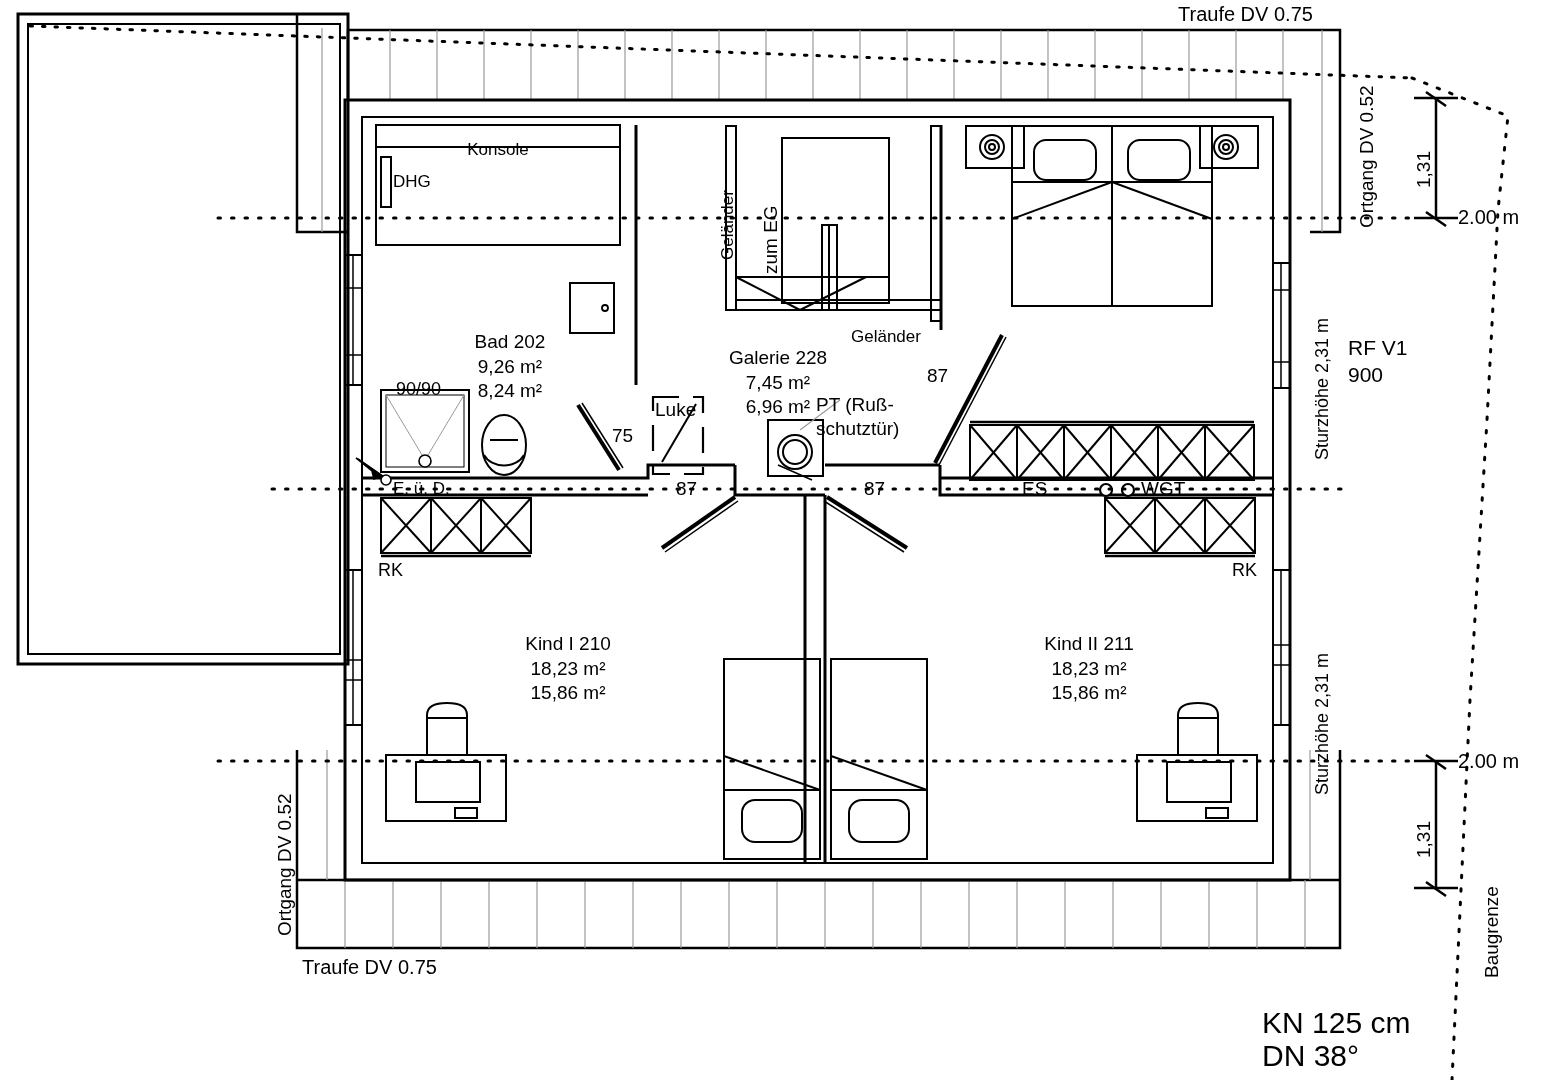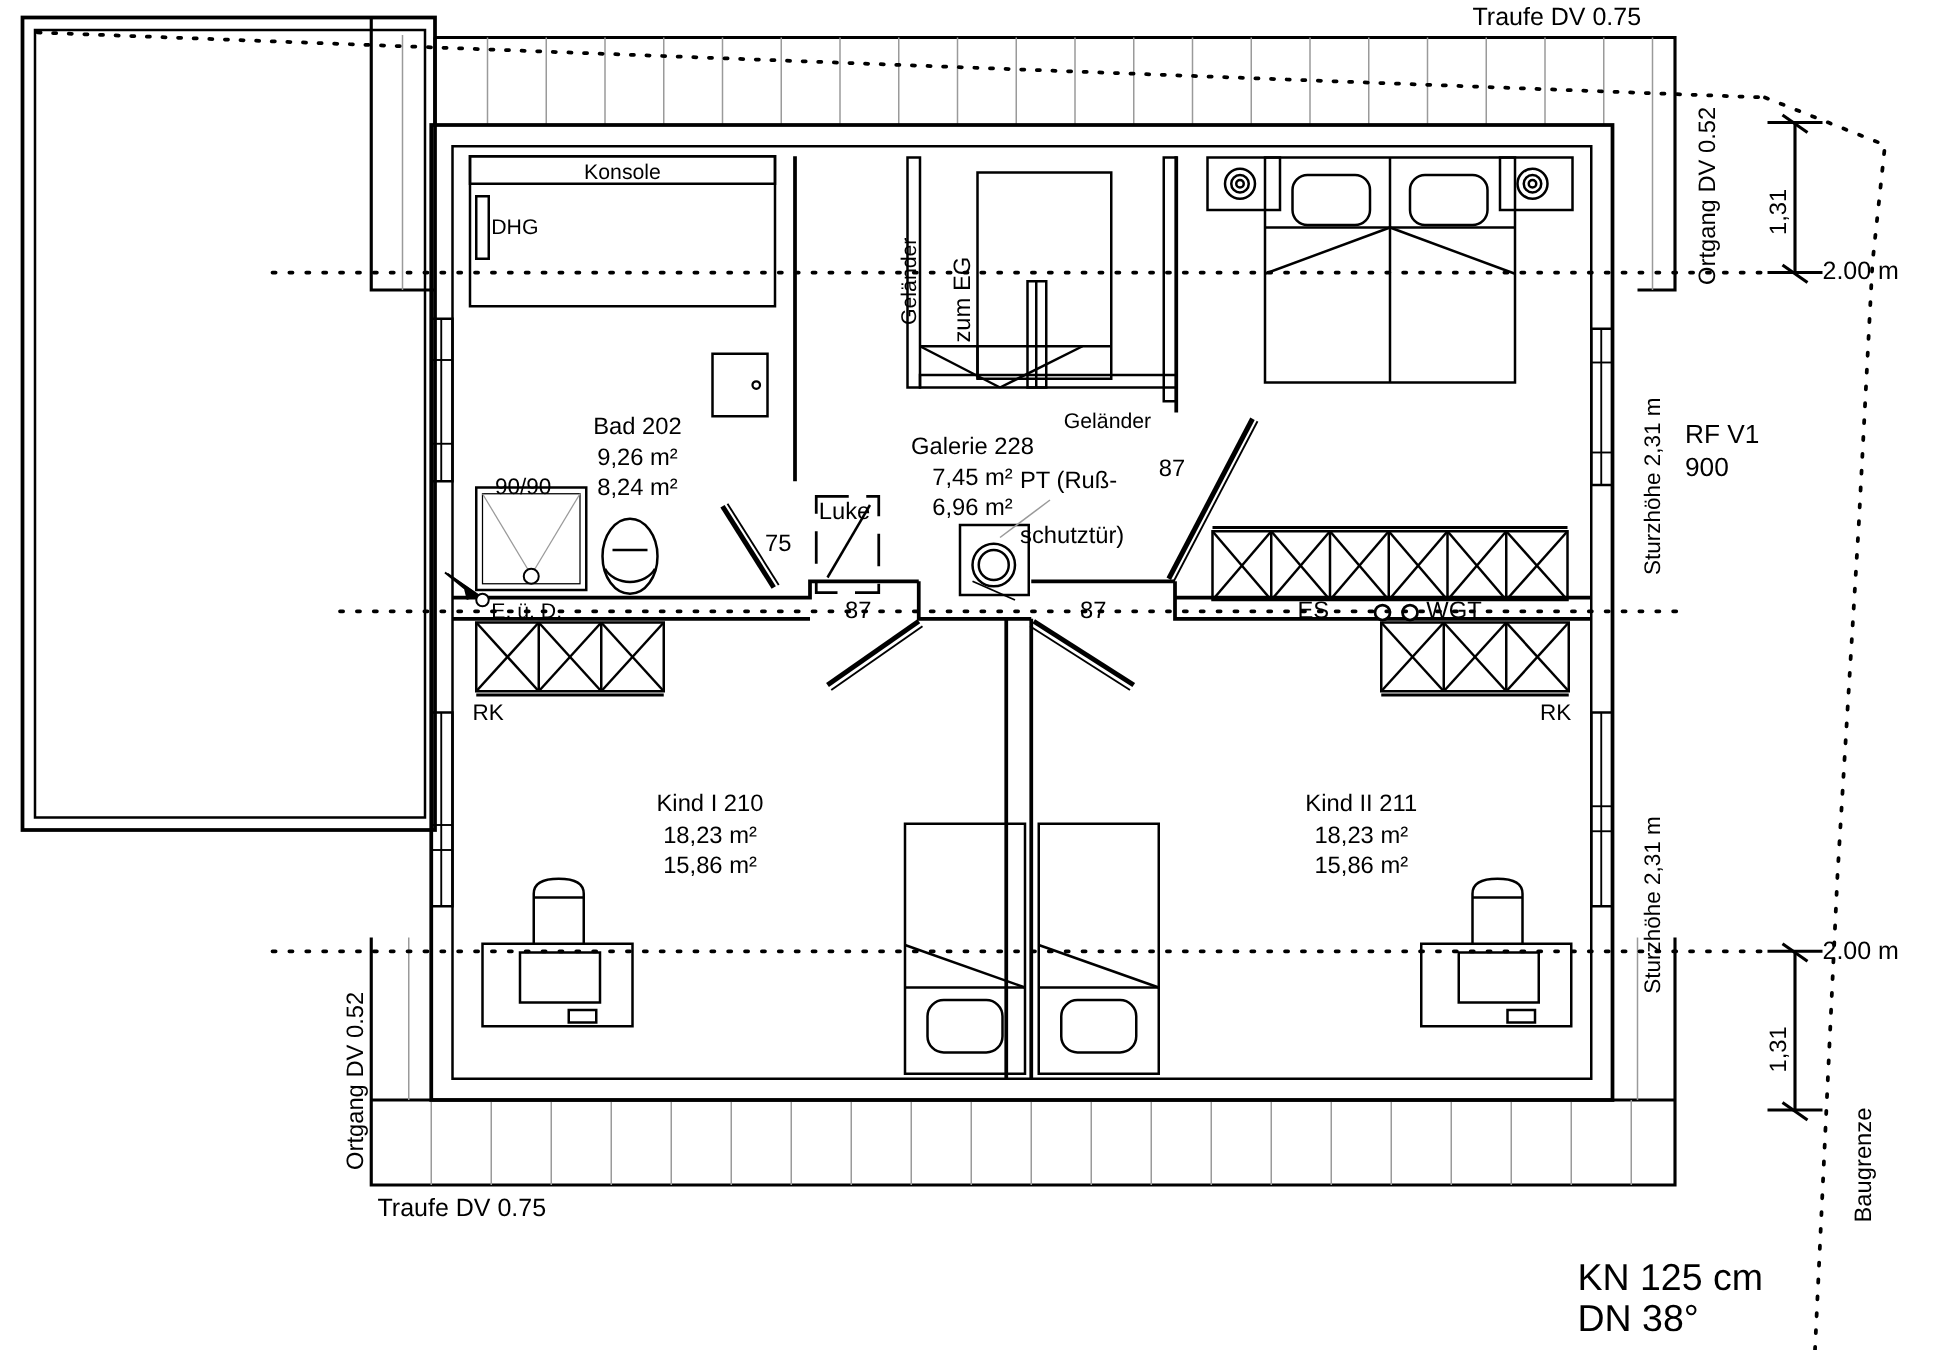--- a/index.html
+++ b/index.html
@@ -1,21 +1,21 @@
 <!DOCTYPE html>
 <html><head>
 <meta charset="utf-8">
 <title>Dachgeschoss Grundriss</title>
 <style>
   html,body{margin:0;padding:0;background:#ffffff;}
   body{font-family:"Liberation Sans",sans-serif;color:#000;}
   #plan{position:relative;width:1548px;height:1080px;overflow:hidden;background:#fff;}
   svg.layer{position:absolute;left:0;top:0;width:1548px;height:1080px;}
   .lbl{position:absolute;white-space:pre;font-family:"Liberation Sans",sans-serif;color:#000;line-height:1.18;}
-  .lbl.c{transform:translateX(-50%);}
+  .lbl.c{transform:translateX(-50%);margin-top:12px;}
   .lbl.rot{transform-origin:left top;}
   .f17{font-size:17px;}
   .f18{font-size:18px;}
   .f19{font-size:19px;}
   .f20{font-size:20px;}
   .f21{font-size:21px;}
   .f26{font-size:30px;}
   .room{position:absolute;text-align:center;transform:translateX(-50%);font-size:19px;line-height:1.30;}
 </style>
 </head>
@@ -394,29 +394,29 @@
     <div>18,23 m²</div>
     <div>15,86 m²</div>
   </div>
 
   <div class="lbl c f17" style="left:498px;top:128px;">Konsole</div>
   <div class="lbl f17" style="left:393px;top:172px;">DHG</div>
   <div class="lbl f18" style="left:396px;top:379px;">90/90</div>
   <div class="lbl f17" style="left:393px;top:479px;">E. ü. D.</div>
   <div class="lbl f18" style="left:378px;top:560px;">RK</div>
   <div class="lbl f18" style="left:1232px;top:560px;">RK</div>
-  <div class="lbl f19" style="left:1022px;top:478px;margin-left:16px;">ES</div>
+  <div class="lbl f19" style="left:1022px;top:478px;">ES</div>
   <div class="lbl f19" style="left:1141px;top:478px;">WGT</div>
   <div class="lbl f19" style="left:655px;top:399px;">Luke</div>
 
   <div class="lbl rot f17" style="left:718px;top:260px;transform:rotate(-90deg);">Geländer</div>
   <div class="lbl rot f19" style="left:760px;top:274px;transform:rotate(-90deg);">zum EG</div>
   <div class="lbl f17" style="left:851px;top:327px;">Geländer</div>
 
-  <div class="lbl f19" style="left:816px;top:374px;text-align:center;">PT (Ruß-</div>
+  <div class="lbl f19" style="left:816px;top:394px;text-align:center;">PT (Ruß-</div>
   <div class="lbl f19" style="left:816px;top:418px;">schutztür)</div>
 
   <div class="lbl f19" style="left:612px;top:425px;">75</div>
   <div class="lbl f19" style="left:676px;top:478px;">87</div>
   <div class="lbl f19" style="left:864px;top:478px;">87</div>
   <div class="lbl f19" style="left:927px;top:365px;">87</div>
 
   <div class="lbl f20" style="left:1458px;top:206px;">2.00 m</div>
   <div class="lbl f20" style="left:1458px;top:750px;">2.00 m</div>
   <div class="lbl rot f19" style="left:1413px;top:188px;transform:rotate(-90deg);">1,31</div>

